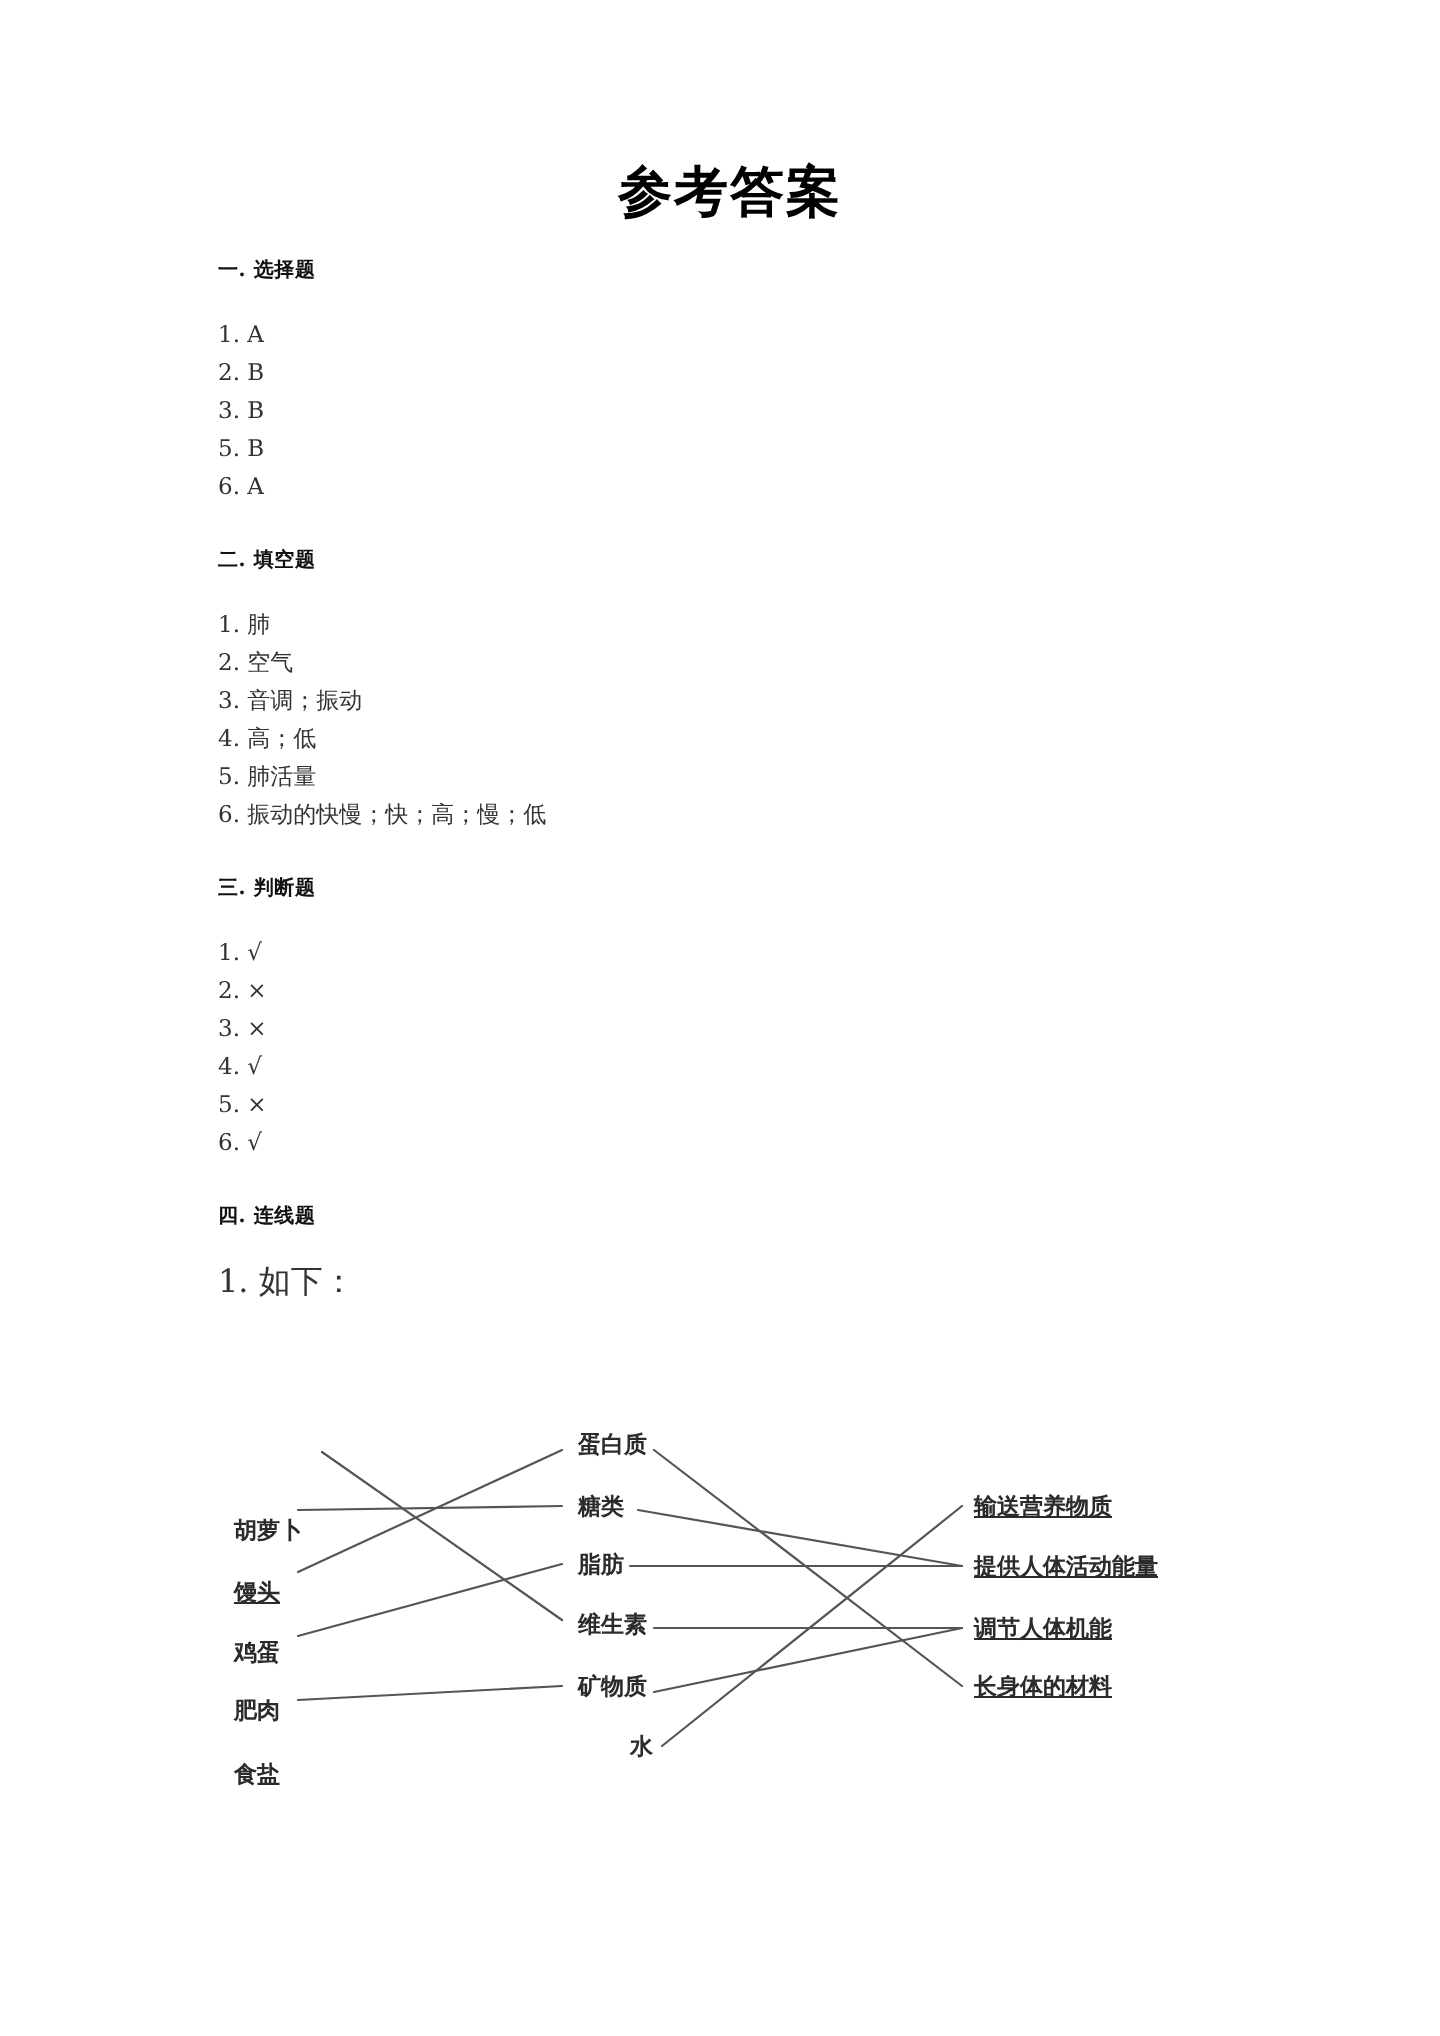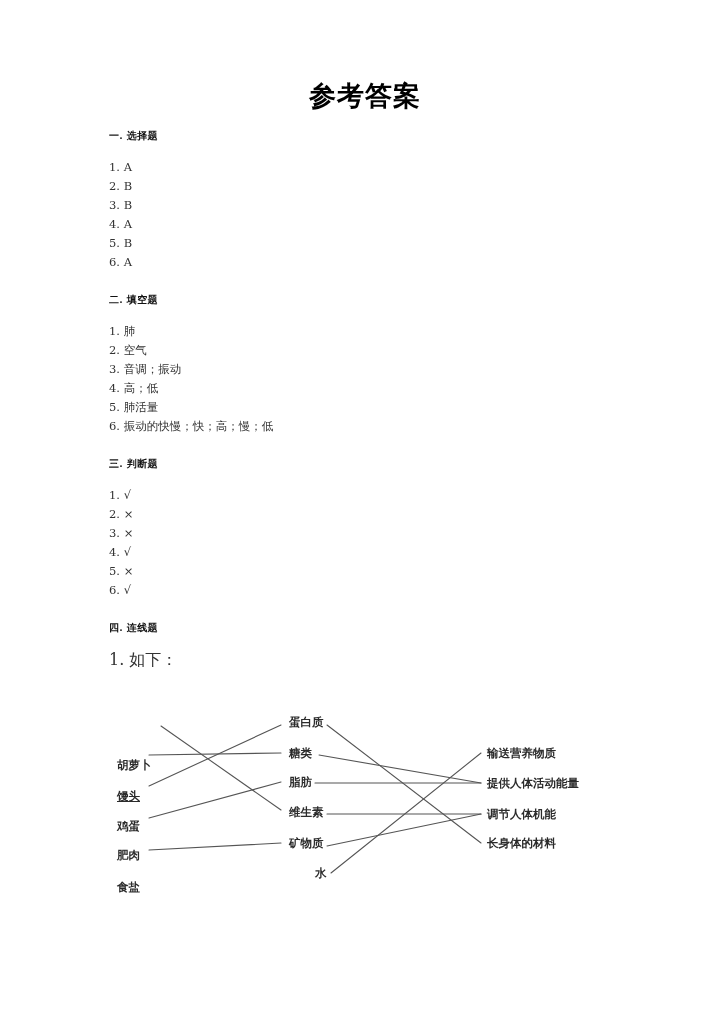--- a/index.html
+++ b/index.html
@@ -100,38 +100,37 @@
     font-family: "DejaVu Sans", "Liberation Sans", sans-serif;
     font-size: 11.5px;
     font-weight: 700;
     color: #2b2b2b;
     white-space: nowrap;
     line-height: 14px;
     transform: translateY(-50%);
   }
   .col-left  { text-align: left; margin-top: 41px; }
   .col-mid   { text-align: left; }
-  .col-right { text-align: left; }
+  .col-right { text-align: left; text-decoration: underline; }
 </style>
 </head>
 <body>
 
 <div class="page">
 
   <div class="doc-title">参考答案</div>
 
   <div class="content">
 
     <div class="section">
       <div class="section-heading">一. 选择题</div>
       <ul class="answer-list">
         <li class="answer-item">1. A</li>
         <li class="answer-item">2. B</li>
         <li class="answer-item">3. B</li>
-        <li class="answer-item">4. A</li>
         <li class="answer-item">5. B</li>
         <li class="answer-item">6. A</li>
       </ul>
     </div>
 
     <div class="sec-gap-1"></div>
 
     <div class="section">
       <div class="section-heading">二. 填空题</div>
       <ul class="answer-list">

